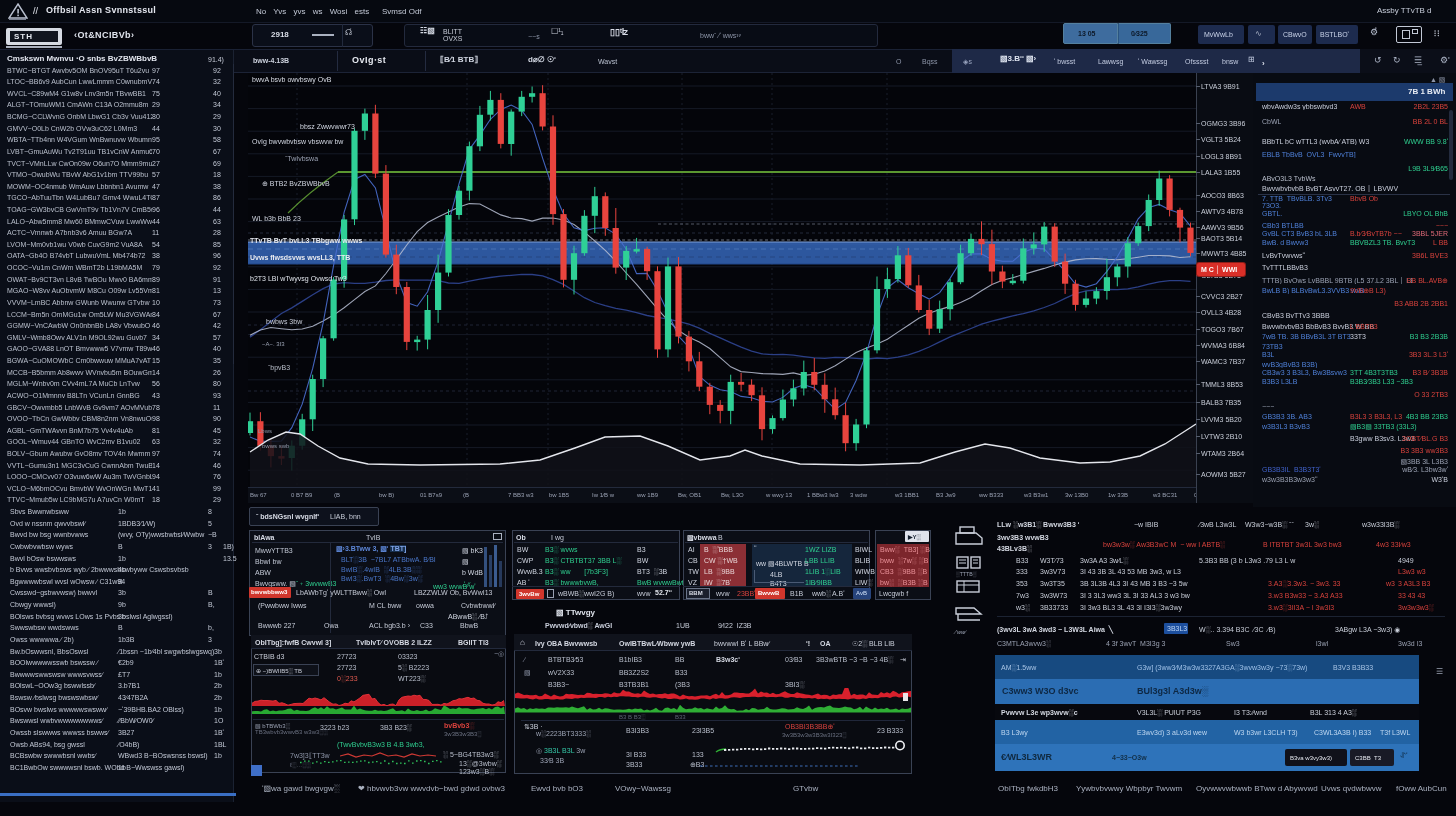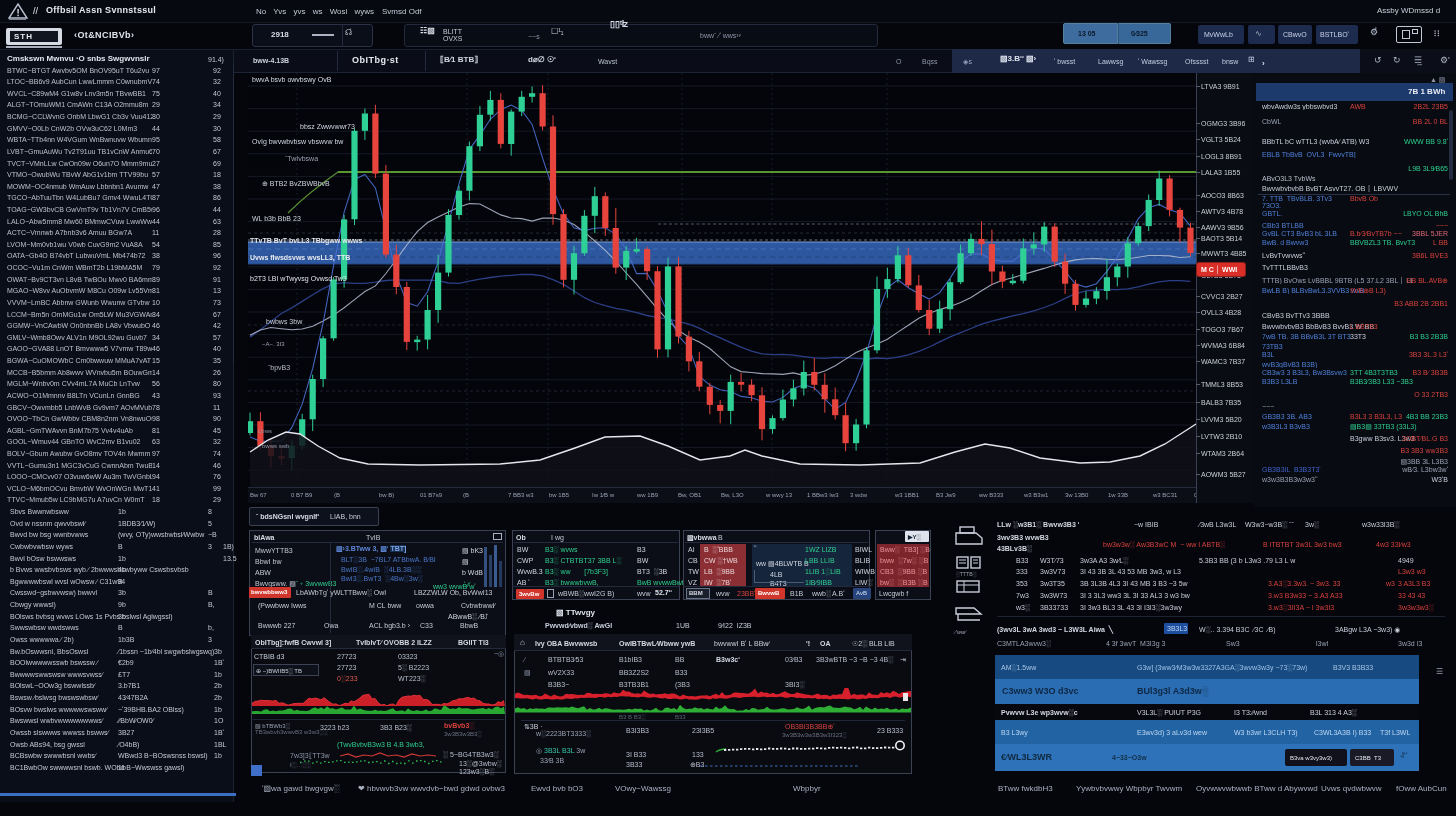--- a/index.html
+++ b/index.html
@@ -20,41 +20,41 @@
 
 <div class="abs" style="left:0;top:0;width:1456px;height:23px;background:#060910;border-bottom:1px solid #141927;"></div>
 <svg class="abs" style="left:8px;top:3px;" width="20" height="17" viewBox="0 0 20 17">
  <path d="M10 1 L19 15 L1 15 Z" fill="none" stroke="#b9c0cf" stroke-width="1.4"></path>
  <rect x="9.3" y="6" width="1.6" height="4.5" fill="#b9c0cf"></rect>
       <rect x="9.3" y="11.6" width="1.6" height="1.6" fill="#b9c0cf"></rect>
  <rect x="1" y="16" width="17" height="1" fill="#777e8e"></rect>
 </svg>
 <div class="abs t9 wht" style="left:33px;top:7px;color:#e8ebf2;">//</div>
 <div class="abs t9 b" style="left:46px;top:6px;color:#e4e7ef;letter-spacing:.3px;">Offbsil Assn Svnnstssul</div>
-<div class="abs t8" style="left:256px;top:8px;color:#c3c9d6;word-spacing:5px;">No Yvs yvs ws Wosi wyws</div>
+<div class="abs t8" style="left:256px;top:8px;color:#c3c9d6;word-spacing:5px;">No Yvs yvs ws Wosi ests</div>
 <div class="abs t8" style="left:382px;top:8px;color:#c3c9d6;">Svmsd Odf</div>
-<div class="abs t8" style="left:1377px;top:7px;color:#c9cfdc;">Assby WDmssd d</div>
+<div class="abs t8" style="left:1377px;top:7px;color:#c9cfdc;">Assby TTvTB d</div>
 
 <div class="abs" style="left:6px;top:28px;width:56px;height:17px;background:#d6dae2;border-radius:2px;"></div>
 <div class="abs" style="left:10px;top:31px;width:48px;height:11px;background:#11151f;"></div>
 <div class="abs t8 b" style="left:14px;top:33px;color:#e8ebf2;letter-spacing:1px;">STH</div>
 <div class="abs" style="left:6px;top:46px;width:56px;height:2px;background:#aab0bd;"></div>
 <div class="abs t9 b" style="left:74px;top:31px;color:#dfe3ec;letter-spacing:.4px;">‹Ot&amp;NCIBVb›</div>
 
 <div class="abs" style="left:252px;top:24px;width:121px;height:23px;border:1px solid #2b3247;border-radius:3px;background:#0a0e19;"></div>
 <div class="abs" style="left:404px;top:24px;width:474px;height:23px;border:1px solid #232a3d;border-radius:3px;background:#080c15;"></div>
 <div class="abs t8 b" style="left:271px;top:31px;color:#d8dce6;">2918</div>
 <div class="abs" style="left:312px;top:34px;width:22px;height:1.5px;background:#aab1c0;"></div>
 <div class="abs t8" style="left:345px;top:29px;color:#c8cdd9;">☊́</div>
 <div class="abs" style="left:342px;top:24px;width:1px;height:23px;background:#222a3d;"></div>
 <div class="abs t8 b" style="left:420px;top:27px;color:#d5dae4;">☷▧</div>
 <div class="abs t7" style="left:443px;top:28px;color:#c5cad6;">BLITT<br>OVXS</div>
 <div class="abs t7 dim" style="left:528px;top:33px;">−−s</div>
 <div class="abs t8" style="left:551px;top:28px;color:#cdd2de;">☐¹₁</div>
-<div class="abs t9 b" style="left:610px;top:20px;color:#d8dce6;">▯▯ᵗʫ</div>
+<div class="abs t9 b" style="left:610px;top:28px;color:#d8dce6;">▯▯ᵗʫ</div>
 <div class="abs t7 dim" style="left:700px;top:32px;">bwwˉ ∕ʹ wws›ʸ</div>
 
 <div class="abs" style="left:1063px;top:23px;width:55px;height:21px;background:#3e6c9e;border:1px solid #54809e;border-radius:2px 0 0 2px;"></div>
 <div class="abs" style="left:1118px;top:23px;width:53px;height:21px;background:#38689a;border:1px solid #54809e;border-left:1px solid #2a5480;border-radius:0 2px 2px 0;"></div>
 <div class="abs t7" style="left:1078px;top:30px;color:#0d1827;font-weight:bold;">13 05</div>
 <div class="abs t7" style="left:1131px;top:30px;color:#0d1827;font-weight:bold;">0∕325</div>
 
 <div class="abs" style="left:1198px;top:25px;width:46px;height:19px;background:#1d2b4e;border-radius:2px;"></div>
 <div class="abs t7" style="left:1204px;top:31px;color:#c8d2e8;">MvWwLb</div>
 <div class="abs" style="left:1248px;top:25px;width:27px;height:19px;background:#1d2b4e;border-radius:2px;"></div>
@@ -67,21 +67,21 @@
 <div class="abs" style="left:1396px;top:26px;width:26px;height:17px;border:1.5px solid #c2c8d5;border-radius:2px;"></div>
 <div class="abs" style="left:1402px;top:30px;width:8px;height:9px;border:1.2px solid #c2c8d5;"></div>
 <div class="abs" style="left:1412px;top:29px;width:6px;height:5px;border:1.2px solid #c2c8d5;"></div>
 <div class="abs t8 b" style="left:1434px;top:30px;color:#c2c8d5;letter-spacing:1px;">⁝⁝</div>
 
 <div class="abs" style="left:0;top:49px;width:1456px;height:24px;background:#0a0d17;border-top:1px solid #1a2134;border-bottom:1px solid #1c2336;"></div>
 <div class="abs" style="left:952px;top:49px;width:408px;height:24px;background:#1e2947;"></div>
 <div class="abs" style="left:1360px;top:49px;width:96px;height:24px;background:#0b0e18;"></div>
 <div class="abs t7 b" style="left:253px;top:57px;color:#cdd2de;">bww-4.13B</div>
 <div class="abs" style="left:337px;top:51px;width:1px;height:20px;background:#242b40;"></div>
-<div class="abs t9 b" style="left:352px;top:56px;color:#e6e9f0;letter-spacing:.5px;">ObITbg⋅st</div>
+<div class="abs t9 b" style="left:352px;top:56px;color:#e6e9f0;letter-spacing:.5px;">OvIg⋅st</div>
 <div class="abs" style="left:425px;top:51px;width:1px;height:20px;background:#242b40;"></div>
 <div class="abs t8 b" style="left:440px;top:56px;color:#d2d7e2;">⟦B∕1 BTB⟧</div>
 <div class="abs t8 b" style="left:528px;top:56px;color:#d2d7e2;">d⌀∅ ☉ʹ</div>
 <div class="abs t7" style="left:598px;top:58px;color:#b9c0cf;">Wavst</div>
 <div class="abs t7 dim" style="left:896px;top:58px;">O</div>
 <div class="abs t7 dim" style="left:922px;top:58px;">Bqss</div>
 <div class="abs t7" style="left:963px;top:58px;color:#9aa5c0;">◈s</div>
 <div class="abs t8 b" style="left:1000px;top:55px;color:#dde3ef;">▧3.Bʹʹ ▧›</div>
 <div class="abs t7" style="left:1054px;top:58px;color:#c2cbe0;">ʹ bwsst</div>
 <div class="abs t7" style="left:1098px;top:58px;color:#c2cbe0;">Lawwsg</div>
@@ -90,21 +90,21 @@
 <div class="abs t7" style="left:1222px;top:58px;color:#c2cbe0;">bnsw</div>
 <div class="abs t8" style="left:1248px;top:56px;color:#c2cbe0;">⊞</div>
 <div class="abs t8 b" style="left:1262px;top:60px;color:#e0e5ef;">›</div>
 <div class="abs t9" style="left:1374px;top:56px;color:#aeb6c8;">↺</div>
 <div class="abs t9" style="left:1393px;top:56px;color:#aeb6c8;">↻</div>
 <div class="abs t9" style="left:1414px;top:56px;color:#aeb6c8;">☰̲</div>
 <div class="abs t9" style="left:1440px;top:56px;color:#aeb6c8;">⚙ʹ</div>
 <div class="abs t7 dim" style="left:1437px;top:76px;">▲ ▧</div>
 
 <div class="abs" style="left:0;top:50px;width:234px;height:752px;background:#0a0e18;border-right:1px solid #1b2232;"></div>
-<div class="abs t8 b" style="left:7px;top:55px;color:#e2e5ee;">Cmskswn Mwnvu ⋅O snbs Swgwvnslr</div>
+<div class="abs t8 b" style="left:7px;top:55px;color:#e2e5ee;">Cmskswn Mwnvu ⋅O snbs BvZBWBbvB</div>
 <div class="abs t7" style="left:208px;top:56px;color:#c5cad6;">91.4)</div>
 <div class="abs t7" style="left:7px;top:66.5px;color:#bac0cd;width:145px;overflow:hidden;white-space:nowrap;">BTWC−BTGT Awvbv5OM BnOV95uT T6u2vu</div>
 <div class="abs t7" style="left:152px;top:66.5px;color:#c2c8d5;">97</div>
 <div class="abs t7" style="left:213px;top:66.5px;color:#c2c8d5;">92</div>
 <div class="abs t7" style="left:7px;top:78.1px;color:#bac0cd;width:145px;overflow:hidden;white-space:nowrap;">LTOC−BB6v9 AubCun LwwLmmm C0wnubmV</div>
 <div class="abs t7" style="left:152px;top:78.1px;color:#c2c8d5;">74</div>
 <div class="abs t7" style="left:213px;top:78.1px;color:#c2c8d5;">32</div>
 <div class="abs t7" style="left:7px;top:89.7px;color:#bac0cd;width:145px;overflow:hidden;white-space:nowrap;">WVCL−C89wM4 G1w8v Lnv3m5n TBvwBB1</div>
 <div class="abs t7" style="left:152px;top:89.7px;color:#c2c8d5;">75</div>
 <div class="abs t7" style="left:213px;top:89.7px;color:#c2c8d5;">40</div>
@@ -968,18 +968,18 @@
     <div class="abs" style="left:1290px;top:755px;font-size:6px;color:#e4e7ee;">B3va w3vy3w3)</div>
     <div class="abs" style="left:1350px;top:749px;width:44px;height:17px;background:#191a26;border-radius:2px;"></div>
     <div class="abs" style="left:1355px;top:755px;font-size:6px;color:#e4e7ee;">C3BB &nbsp;T3</div>
     <div class="abs t8" style="left:1400px;top:752px;color:#0f2a42;">⥯ʹ</div>
     <div class="abs t8" style="left:1436px;top:668px;color:#9aa1b2;">☰</div>
 <div class="abs" style="left:0;top:805px;width:1456px;height:11px;background:#05060c;"></div>
 <div class="abs t8" style="left:262px;top:785px;color:#aab1c0;white-space:nowrap;">ʹ▧wa gawd bwgvgw░</div>
 <div class="abs t8" style="left:358px;top:785px;color:#aab1c0;white-space:nowrap;">❤ hbvwvb3vw wwvdvb−bwd gdwd ovbw3</div>
 <div class="abs t8" style="left:531px;top:785px;color:#aab1c0;white-space:nowrap;">Ewvd bvb bO3</div>
 <div class="abs t8" style="left:615px;top:785px;color:#aab1c0;white-space:nowrap;">VOwy−Wawssg</div>
-<div class="abs t8" style="left:793px;top:785px;color:#aab1c0;white-space:nowrap;">Wbpbyr</div>
-<div class="abs t8" style="left:998px;top:785px;color:#aab1c0;white-space:nowrap;">BTww fwkdbH3</div>
+<div class="abs t8" style="left:793px;top:785px;color:#aab1c0;white-space:nowrap;">GTvbw</div>
+<div class="abs t8" style="left:998px;top:785px;color:#aab1c0;white-space:nowrap;">ObITbg fwkdbH3</div>
 <div class="abs t8" style="left:1076px;top:785px;color:#aab1c0;white-space:nowrap;">Yywbvbvwwy Wbpbyr Twvwm</div>
 <div class="abs t8" style="left:1196px;top:785px;color:#aab1c0;white-space:nowrap;">Oyvwwvwbwwb BTww d Abywvwd</div>
 <div class="abs t8" style="left:1321px;top:785px;color:#aab1c0;white-space:nowrap;">Uvws qvdwbwvw</div>
 <div class="abs t8" style="left:1396px;top:785px;color:#aab1c0;white-space:nowrap;">fOww AubCun</div>
 </div>
 </body></html>

